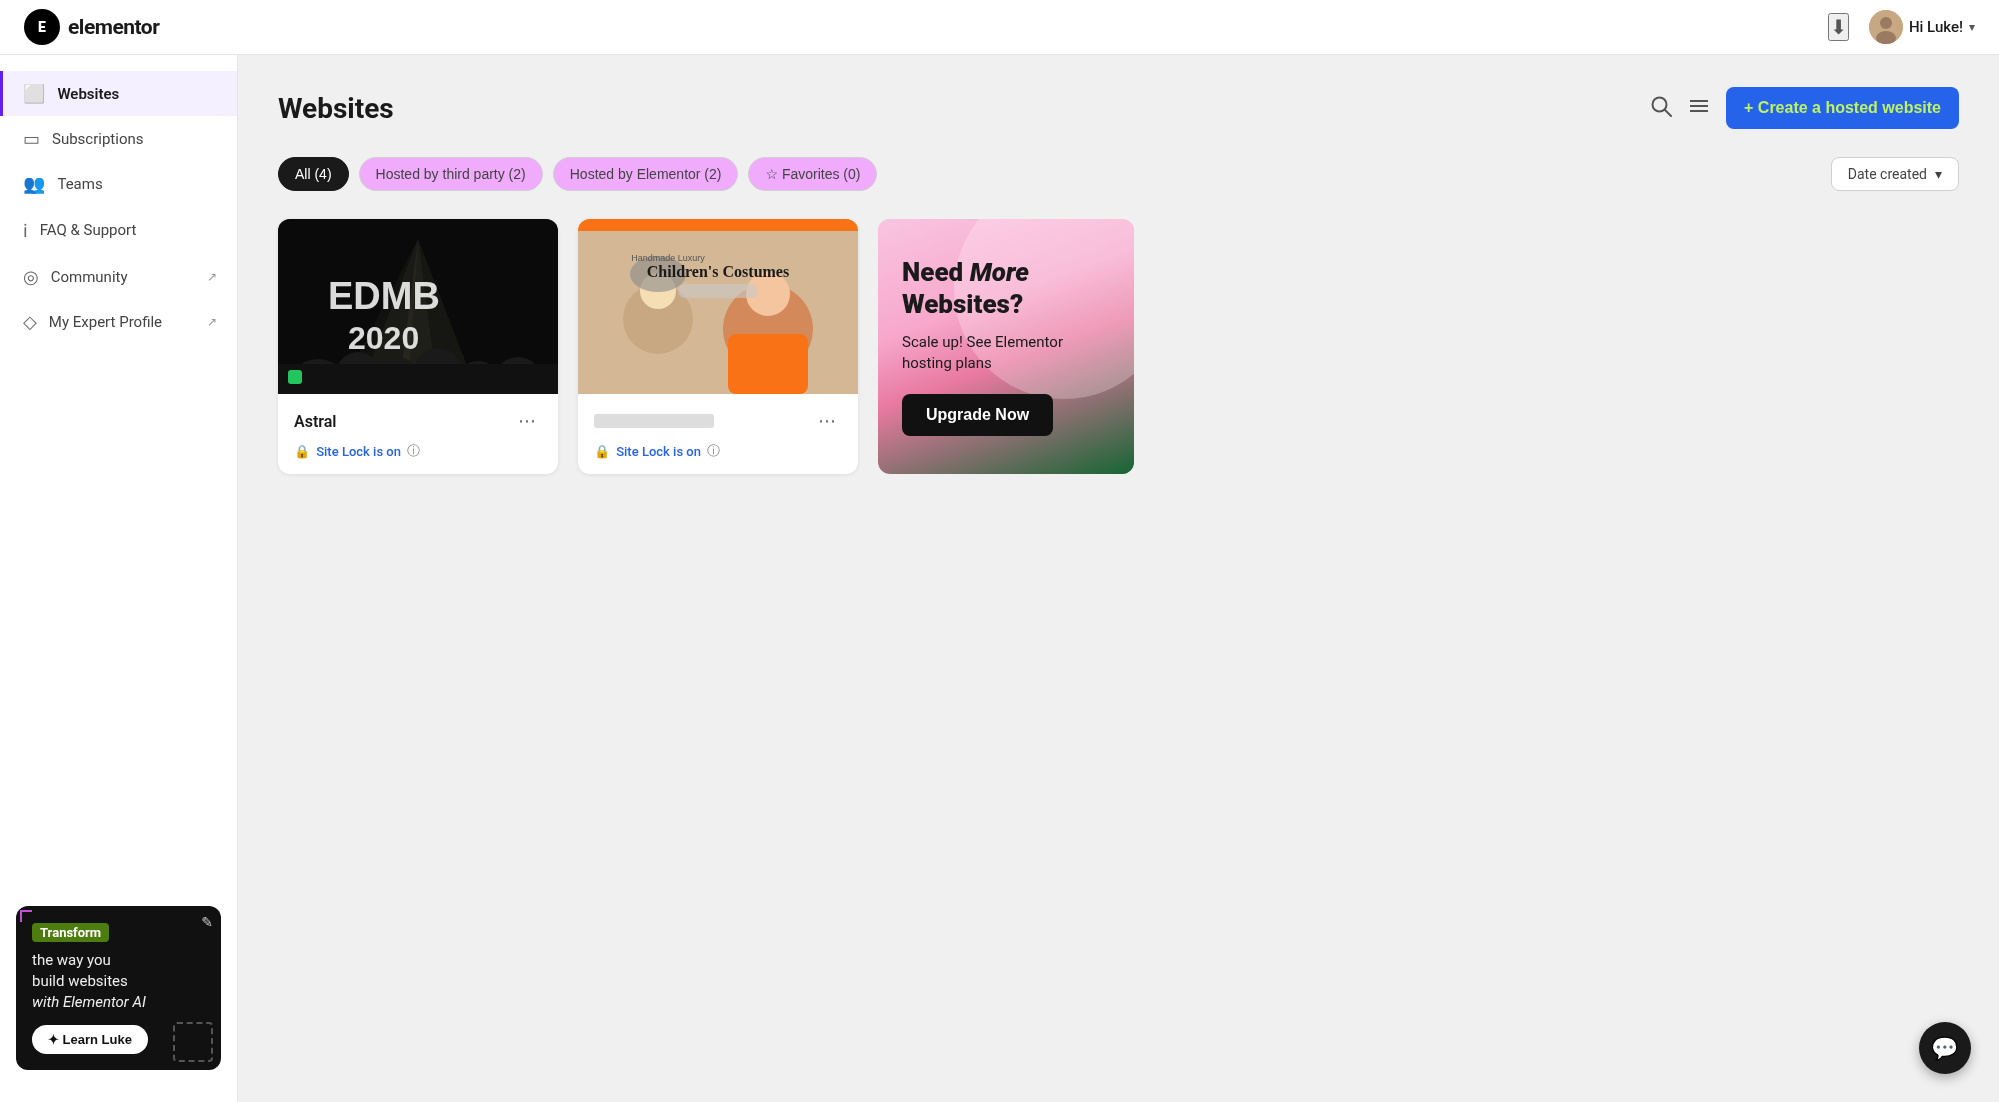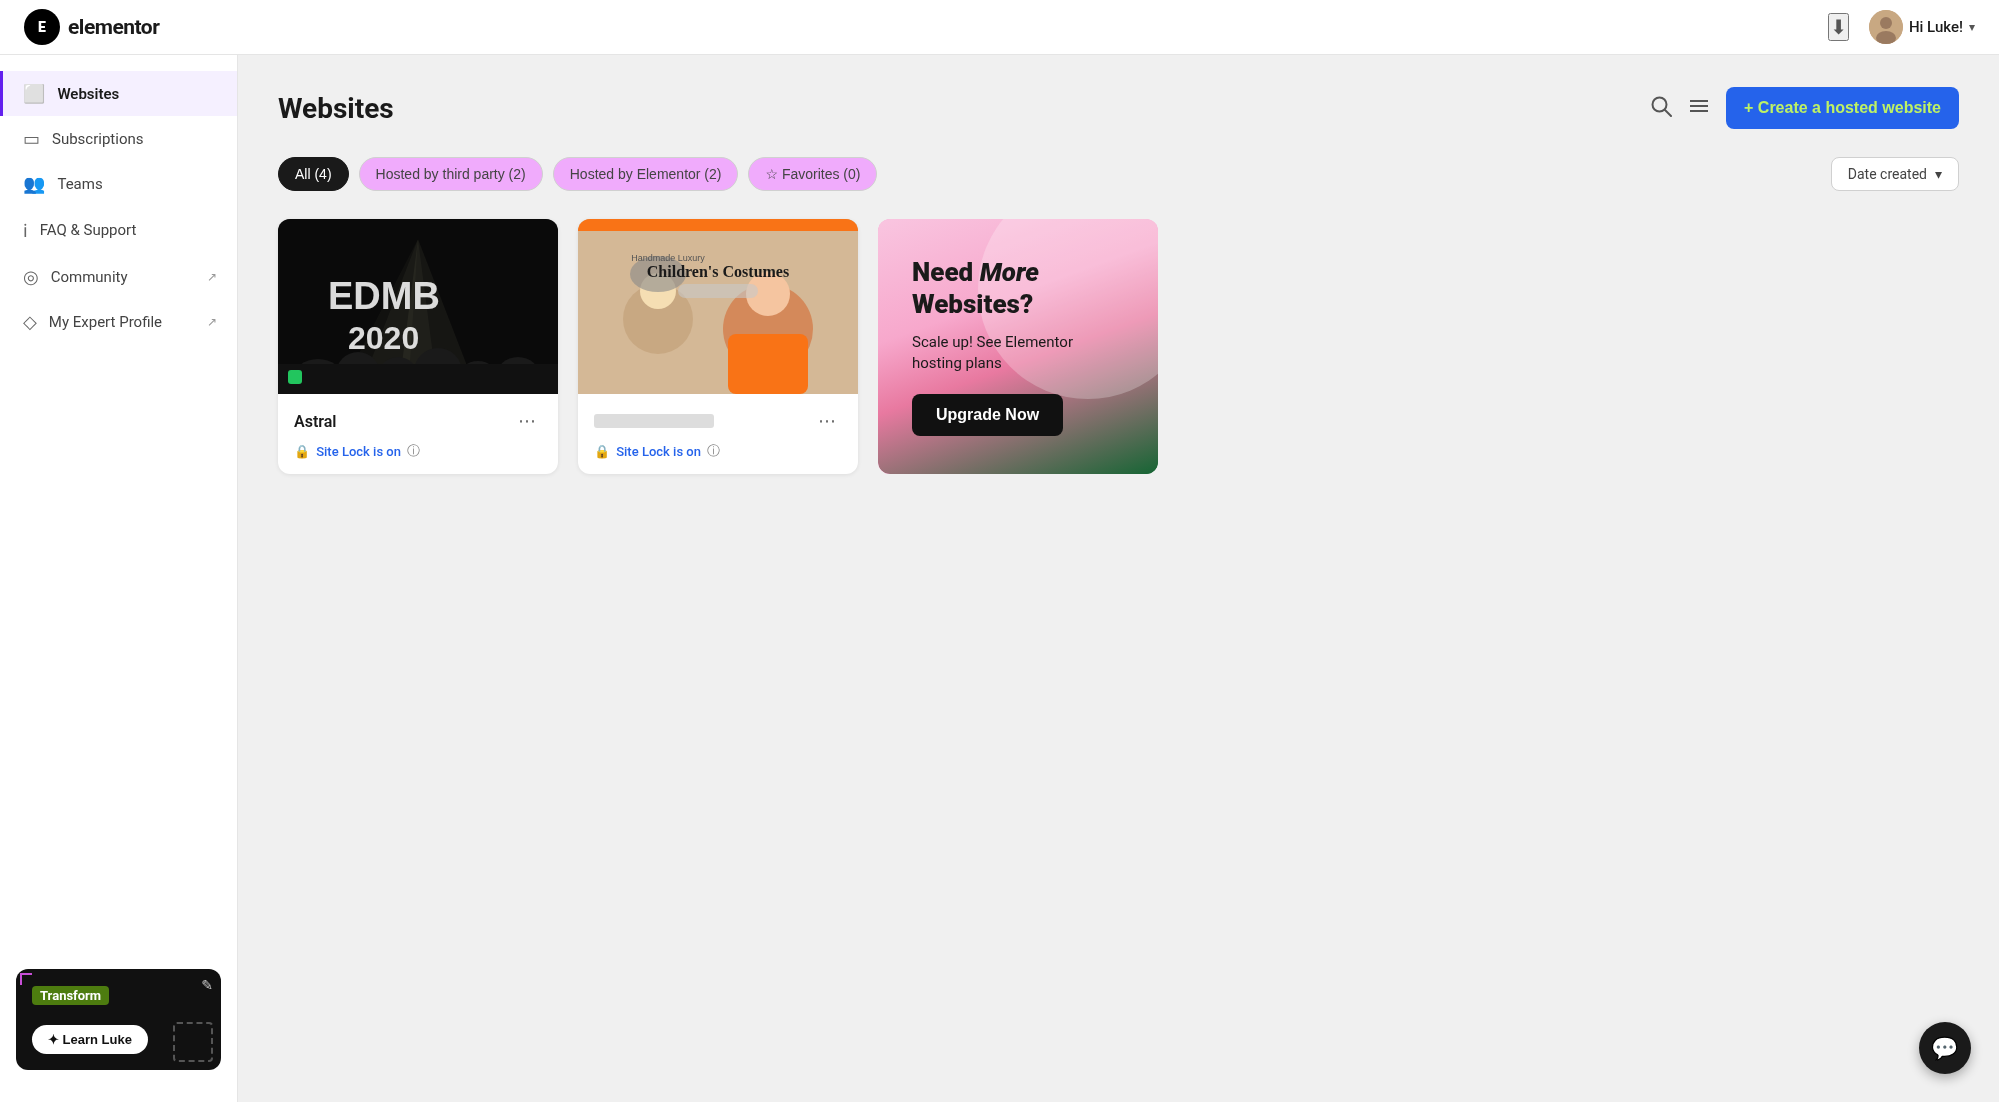--- a/index.html
+++ b/index.html
@@ -136,23 +136,23 @@
     .card-menu-btn { background: none; border: none; cursor: pointer; color: #666; font-size: 18px; padding: 2px 6px; }
     .card-redacted { height: 14px; background: #ddd; border-radius: 3px; width: 120px; }
     .site-lock {
       display: flex; align-items: center; gap: 6px; color: #2563eb; font-size: 13px; font-weight: 500;
     }
     .lock-icon { font-size: 13px; }
     .info-icon { color: #888; font-size: 13px; }
 
     
     .upgrade-card {
-      width: 280px; border-radius: 12px; overflow: hidden;
+      width: 256px; border-radius: 12px; overflow: hidden;
       background: linear-gradient(135deg, #f9a8d4 0%, #fbcfe8 40%, #f472b6 60%, #166534 100%);
-      padding: 32px 34px; position: relative; min-height: 240px;
+      padding: 32px 24px; position: relative; min-height: 240px;
       display: flex; flex-direction: column; justify-content: center;
     }
     .upgrade-blob {
       position: absolute; top: -30px; right: -30px;
       width: 180px; height: 180px;
       background: #fff; border-radius: 50%; opacity: 0.2;
     }
     .upgrade-card-inner { position: relative; z-index: 1; }
     .upgrade-heading { font-size: 26px; font-weight: 900; color: #1a1a1a; line-height: 1.2; margin-bottom: 12px; }
     .upgrade-heading em { font-style: italic; }
@@ -226,20 +226,21 @@
       <span class="sidebar-icon">◇</span>
       <span class="sidebar-item-label">My Expert Profile</span>
       <span class="sidebar-external">↗</span>
     </div>
 
     <div class="sidebar-bottom">
       <div class="promo-card">
         <span class="promo-corner-tl"></span>
         <span class="promo-card-edit">✎</span>
         <span class="promo-tag">Transform</span>
+        <p class="promo-card-text">the way you<br>build websites<br><em>with Elementor AI</em></p>
         <button class="promo-learn-btn">✦ Learn Luke</button>
         <span class="promo-corner"></span>
       </div>
     </div>
   </div>
 
   <div class="main">
 
     <div class="main-header">
       <h1 class="page-title">Websites</h1>

